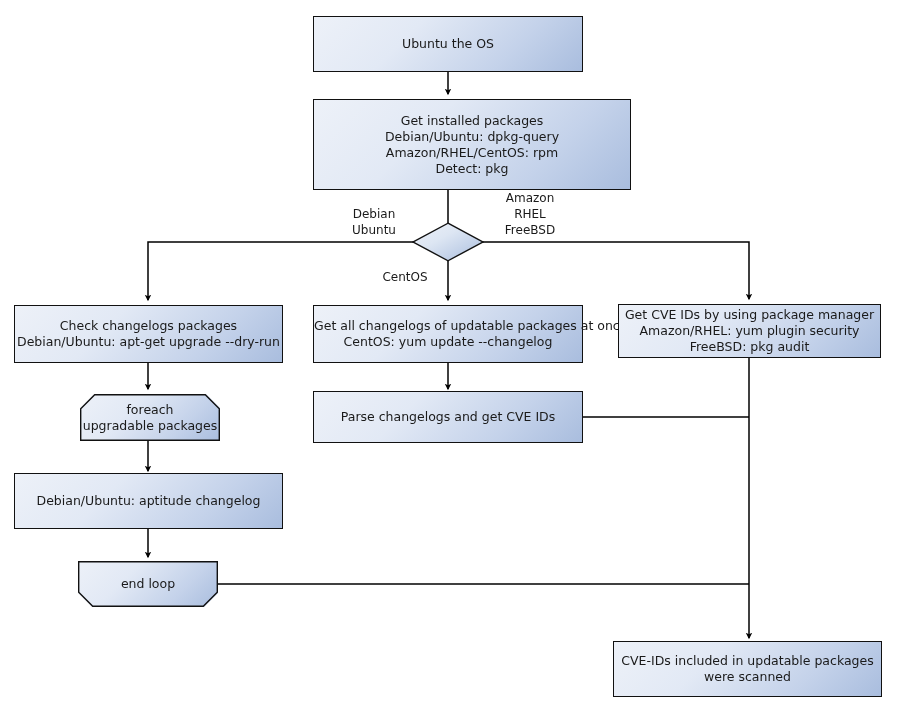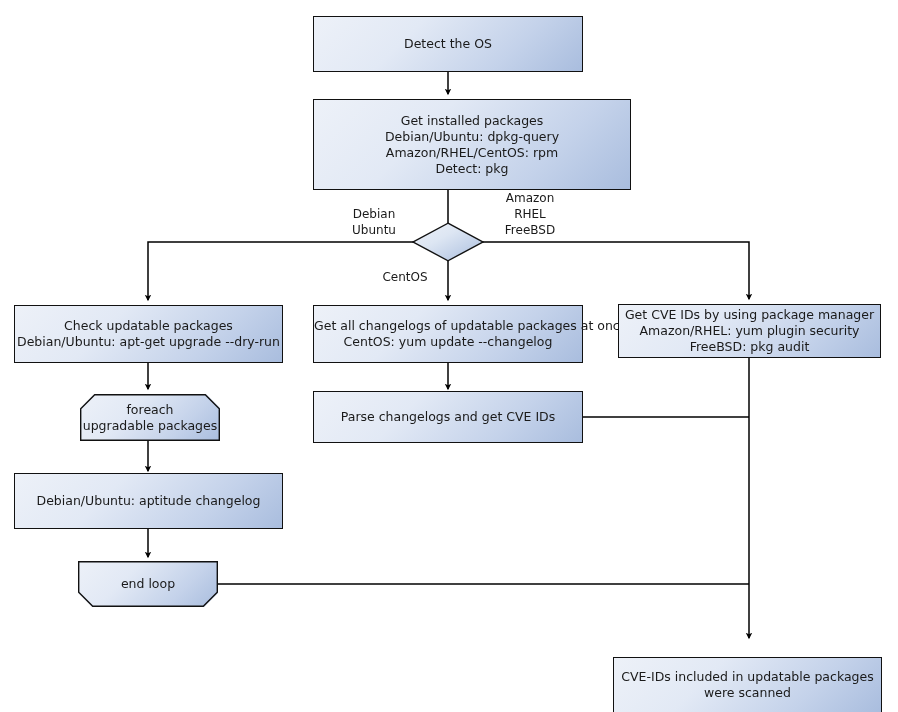--- a/index.html
+++ b/index.html
@@ -107,21 +107,21 @@
 
     <path d="M448,363 L448,389" stroke="#000000" stroke-width="1.5" fill="none" marker-end="url(#arrow)"></path>
 
     <path d="M583,417 L749,417" stroke="#000000" stroke-width="1.5" fill="none"></path>
 
     <path d="M749,358 L749,638" stroke="#000000" stroke-width="1.5" fill="none" marker-end="url(#arrow)"></path>
   </svg>
 
   <div class="node boxnode" style="left:313px; top:16px; width:270px; height:56px;">
     <div class="lines">
-      <div>Detect the OS</div>
+      <div>Ubuntu the OS</div>
     </div>
   </div>
 
   <div class="node boxnode" style="left:313px; top:99px; width:318px; height:91px;">
     <div class="lines">
       <div>Get installed packages</div>
       <div>Debian/Ubuntu: dpkg-query</div>
       <div>Amazon/RHEL/CentOS: rpm</div>
       <div>Detect: pkg</div>
     </div>
@@ -150,21 +150,21 @@
     <div>RHEL</div>
     <div>FreeBSD</div>
   </div>
 
   <div class="edge-label" style="left:374px; top:269px; width:62px;">
     <div>CentOS</div>
   </div>
 
   <div class="node boxnode" style="left:14px; top:305px; width:269px; height:58px;">
     <div class="lines">
-      <div>Check updatable packages</div>
+      <div>Check changelogs packages</div>
       <div>Debian/Ubuntu: apt-get upgrade --dry-run</div>
     </div>
   </div>
 
   <div class="loopwrap" style="left:80px; top:394px; width:140px; height:47px;">
     <div class="node loopnode loop-top" style="left:0; top:0; width:140px; height:47px;">
       <div class="lines">
         <div>foreach</div>
         <div>upgradable  packages</div>
       </div>
@@ -205,20 +205,20 @@
   </div>
 
   <div class="node boxnode" style="left:618px; top:304px; width:263px; height:54px;">
     <div class="lines">
       <div>Get CVE IDs by using package manager</div>
       <div>Amazon/RHEL: yum plugin security</div>
       <div>FreeBSD: pkg audit</div>
     </div>
   </div>
 
-  <div class="node boxnode" style="left:613px; top:641px; width:269px; height:56px;margin-top:16px;">
+  <div class="node boxnode" style="left:613px; top:641px; width:269px; height:56px;">
     <div class="lines">
       <div>CVE-IDs included in updatable packages</div>
       <div>were scanned</div>
     </div>
   </div>
 
 </div>
 
 </body></html>

